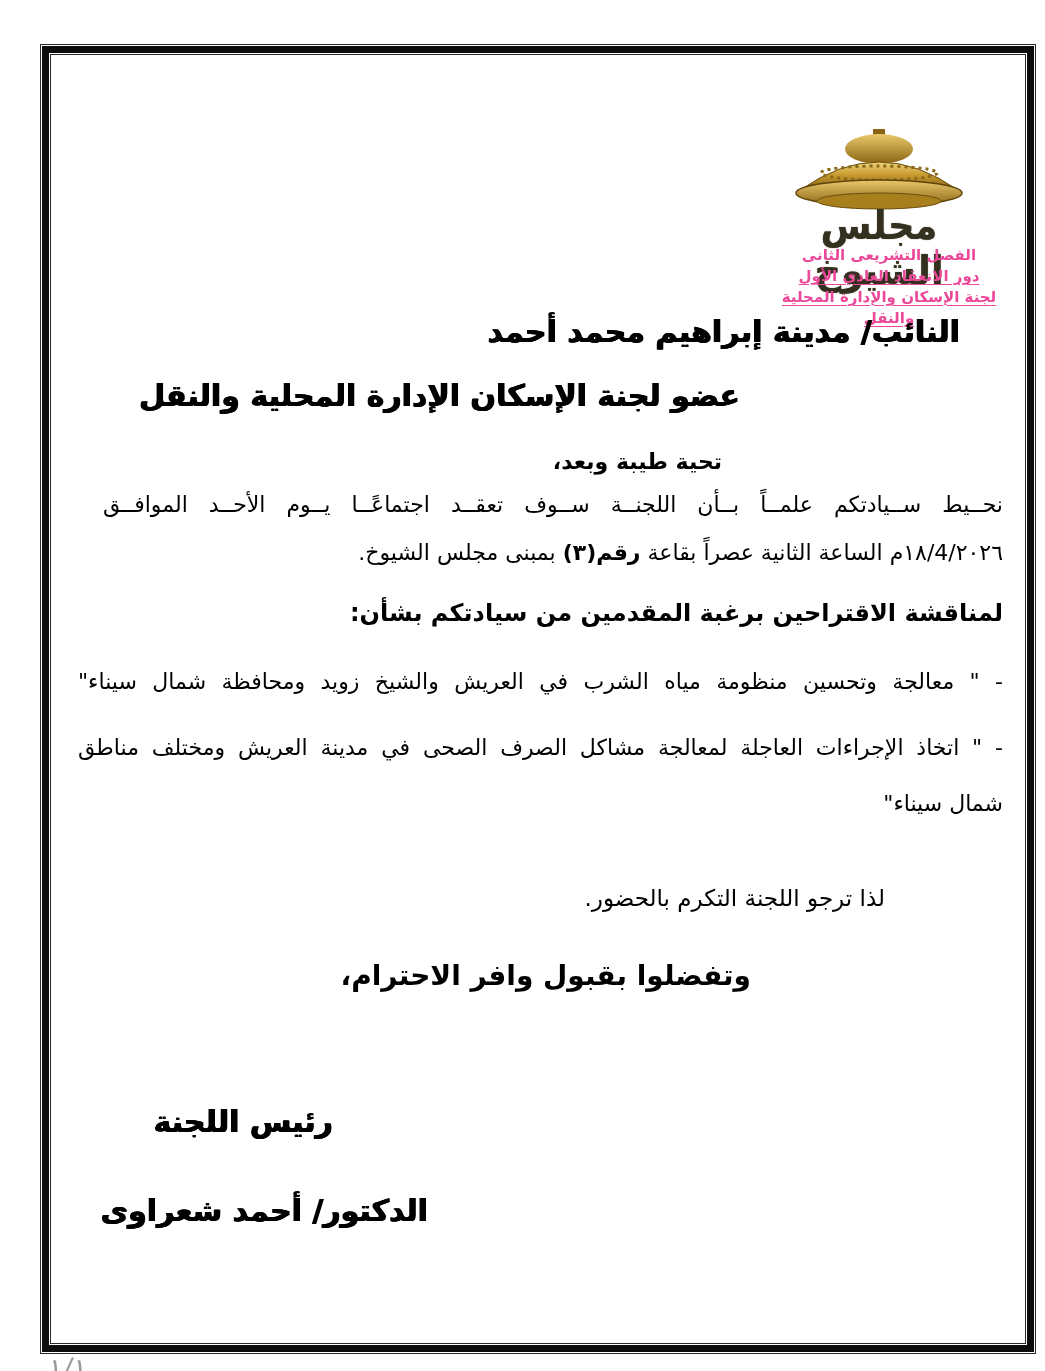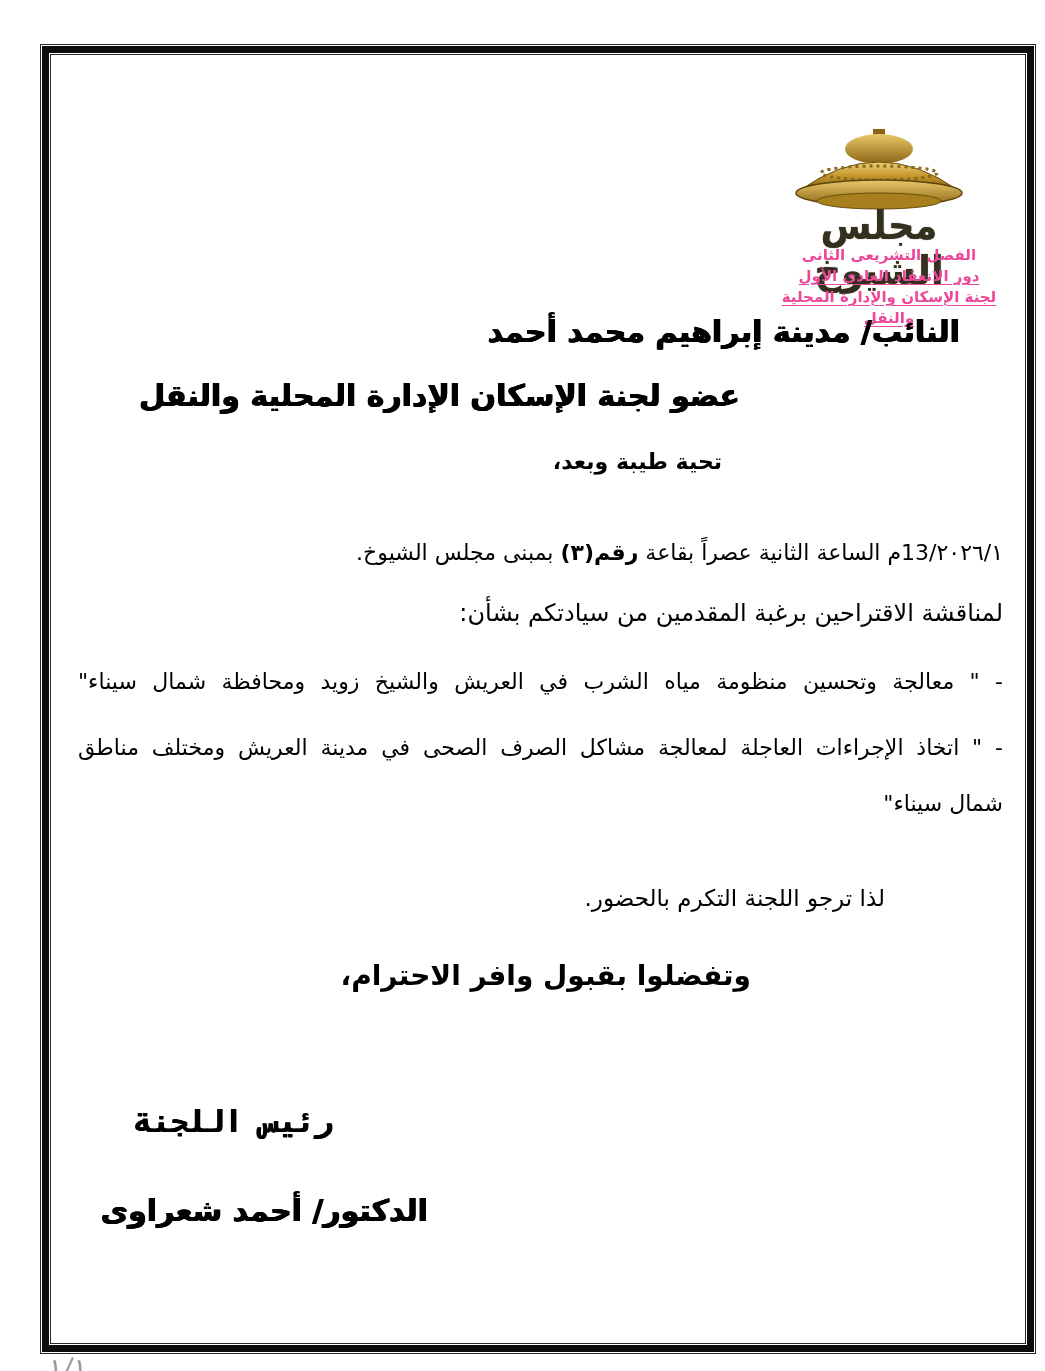--- a/index.html
+++ b/index.html
@@ -55,38 +55,37 @@
   
   .greeting{position:absolute;top:428px;right:323px;font-size:22px;font-weight:bold;}
   .body-line1{
     position:absolute;top:471px;right:42px;width:900px;
     font-size:22px;
     text-align:justify;text-align-last:justify;
     white-space:normal;
   }
   .body-line2{position:absolute;top:519px;right:42px;font-size:22px;text-align:right;}
   .body-line2 b{font-weight:bold;}
-  .subject-heading{position:absolute;top:578px;right:42px;font-size:24px;font-weight:normal;}
+  .subject-heading{position:absolute;top:578px;right:42px;font-size:24px;font-weight:bold;}
   .bullet-line{
     position:absolute;right:42px;width:925px;
     font-size:22px;text-align:justify;text-align-last:justify;
   }
   .bullet1{top:648px;}
   .bullet2-l1{top:714px;}
   .bullet2-l2{
     position:absolute;top:770px;right:42px;font-size:22px;text-align:right;
   }
   .closing-request{position:absolute;top:864px;right:160px;font-size:23px;font-weight:normal;}
   .closing-salutation{position:absolute;top:938px;right:294px;font-size:28px;font-weight:bold;}
   
   .sig-title{
     position:absolute;top:1083px;right:712px;
     font-size:30px;font-weight:bold;
     text-shadow:0.6px 0 0 currentColor,-0.6px 0 0 currentColor;
-    font-family:Liberation Mono, monospace;
   }
   .sig-name{
     position:absolute;top:1172px;right:617px;
     font-size:30px;font-weight:bold;
     text-shadow:0.6px 0 0 currentColor,-0.6px 0 0 currentColor;
   }
   
   .page-number{
     position:absolute;top:1331px;left:48px;
     font-size:28px;color:#9a9a9a;
@@ -132,21 +131,22 @@
     <div>الفصل التشريعى الثانى</div>
     <div class="u">دور الانعقاد العادي الأول</div>
     <div class="u">لجنة الإسكان والإدارة المحلية والنقل</div>
   </div>
 
   <div class="addressee-name">النائب/ مدينة إبراهيم محمد أحمد</div>
   <div class="addressee-role">عضو لجنة الإسكان الإدارة المحلية والنقل</div>
 
   <div class="greeting">تحية طيبة وبعد،</div>
 
-  <div class="body-line2"><span>٢٠٢٦/١/13م الساعة الثانية عصراً بقاعة </span><b>رقم(٣)</b><span> بمبنى مجلس الشيوخ.</span></div>
+  <div class="body-line1">نحــيط ســيادتكم علمــاً بــأن اللجنــة ســوف تعقــد اجتماعًــا يــوم الأحــد الموافــق</div>
+  <div class="body-line2"><span>٢٠٢٦/4/١٨م الساعة الثانية عصراً بقاعة </span><b>رقم(٣)</b><span> بمبنى مجلس الشيوخ.</span></div>
 
   <div class="subject-heading">لمناقشة الاقتراحين برغبة المقدمين من سيادتكم بشأن:</div>
 
   <div class="bullet-line bullet1">- " معالجة وتحسين منظومة مياه الشرب في العريش والشيخ زويد ومحافظة شمال سيناء"</div>
   <div class="bullet-line bullet2-l1">- " اتخاذ الإجراءات العاجلة لمعالجة مشاكل الصرف الصحى في مدينة العريش ومختلف مناطق</div>
   <div class="bullet2-l2">شمال سيناء"</div>
 
   <div class="closing-request">لذا ترجو اللجنة التكرم بالحضور.</div>
   <div class="closing-salutation">وتفضلوا بقبول وافر الاحترام،</div>
 

